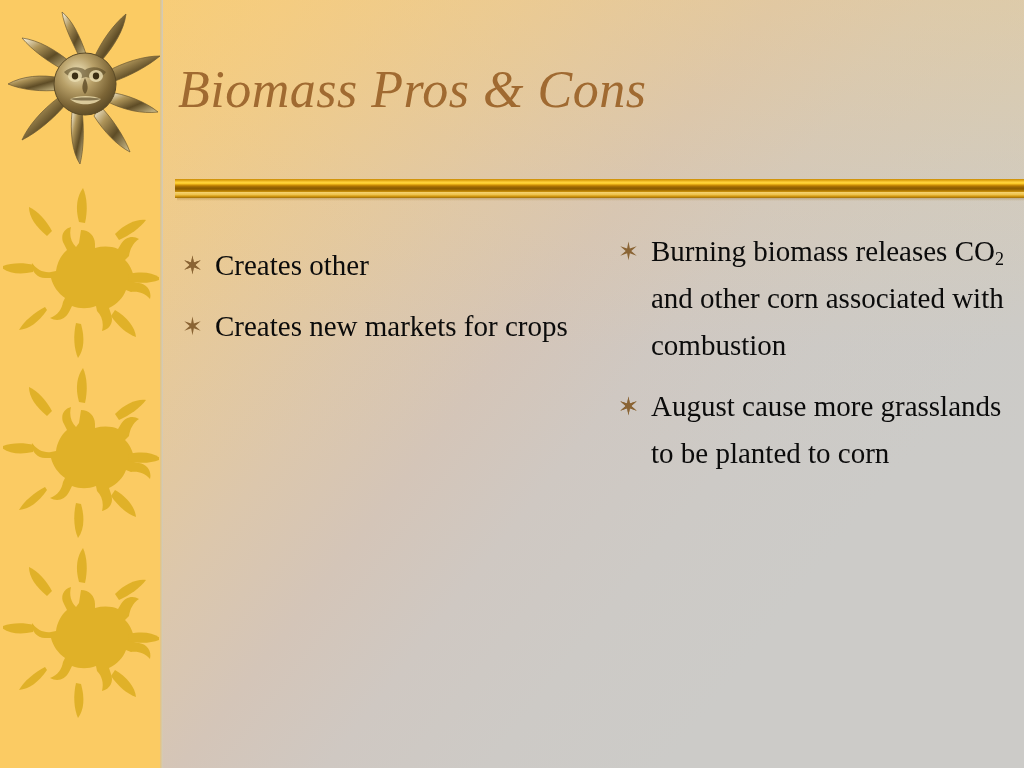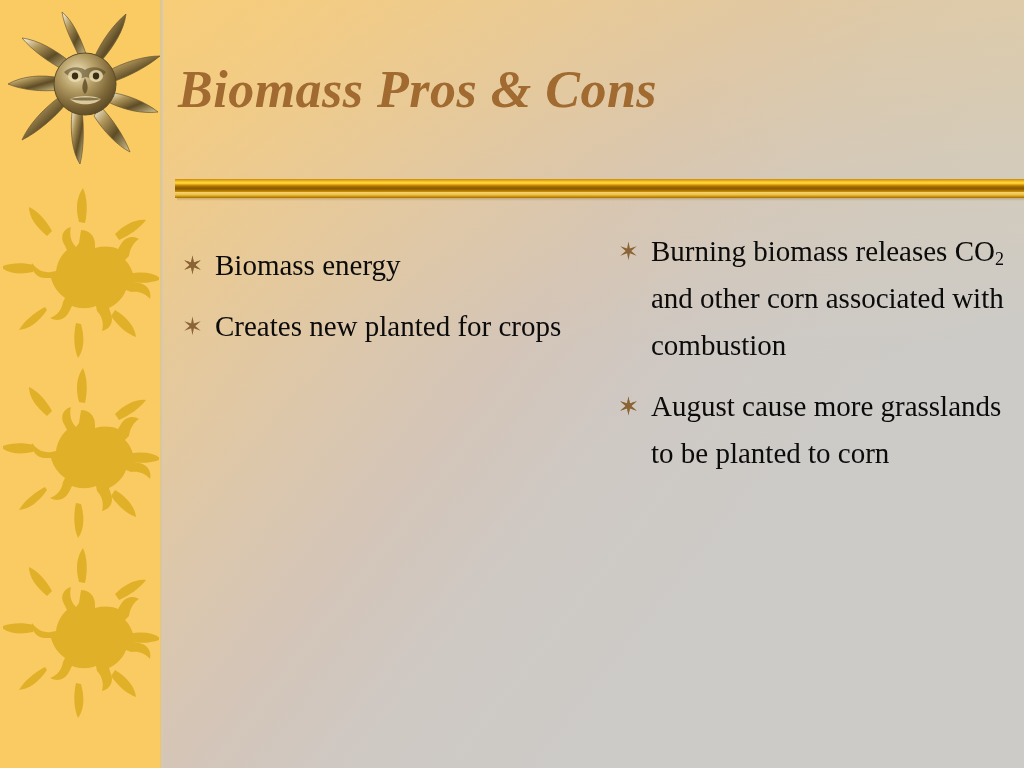--- a/index.html
+++ b/index.html
@@ -79,21 +79,21 @@
   .emblem svg { display: block; width: 100%; height: 100%; }
 
   
   .title {
     position: absolute;
     left: 178px;
     top: 63px;
     width: 820px;
     font-size: 52px;
     font-style: italic;
-    font-weight: bold;
+    font-weight: normal;
     color: #A06A31;
     letter-spacing: 0.5px;
     line-height: 1.05;
     white-space: nowrap;
   }
 
   
   .divider {
     position: absolute;
     left: 175px;
@@ -287,25 +287,25 @@
     <div class="shadow"></div>
   </div>
 
   <div class="col col-left">
     <ul class="bullets">
       <li>
         <span class="star">✶</span>
       </li>
       <li>
         <span class="star">✶</span>
-        <span class="bullet-text">Biomass energy</span>
-      </li>
-      <li>
-        <span class="star">✶</span>
-        <span class="bullet-text">Creates new planted for crops</span>
+        <span class="bullet-text">Creates other</span>
+      </li>
+      <li>
+        <span class="star">✶</span>
+        <span class="bullet-text">Creates new markets for crops</span>
       </li>
     </ul>
   </div>
 
   <div class="col col-right">
     <ul class="bullets">
       <li>
         <span class="star">✶</span>
         <span class="bullet-text"><span>Burning biomass releases CO</span><sub>2</sub><span> and other corn associated with combustion</span></span>
       </li>

